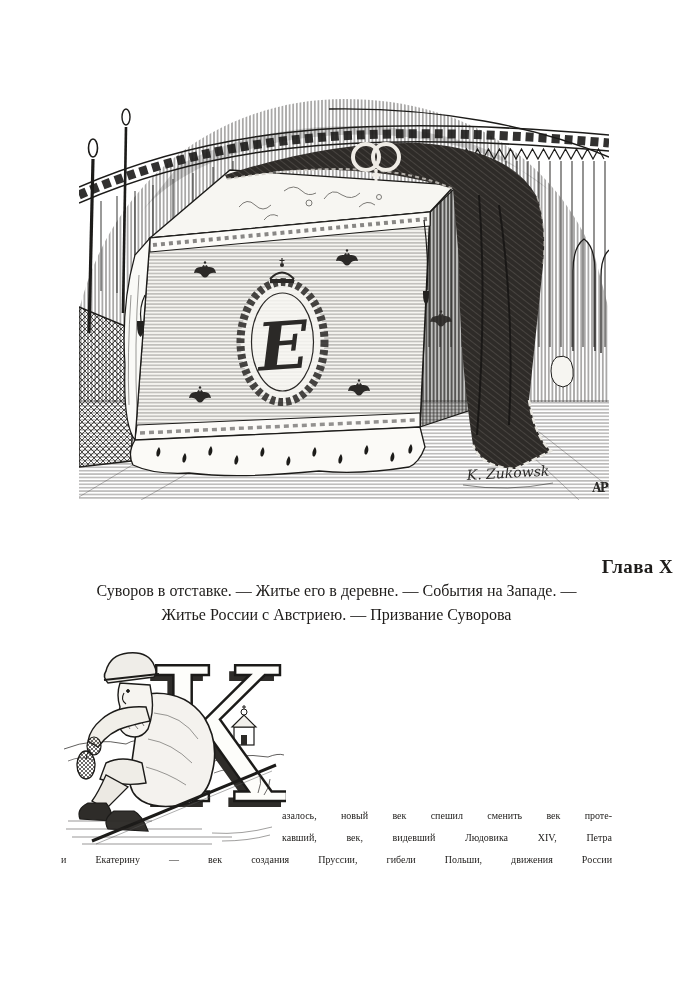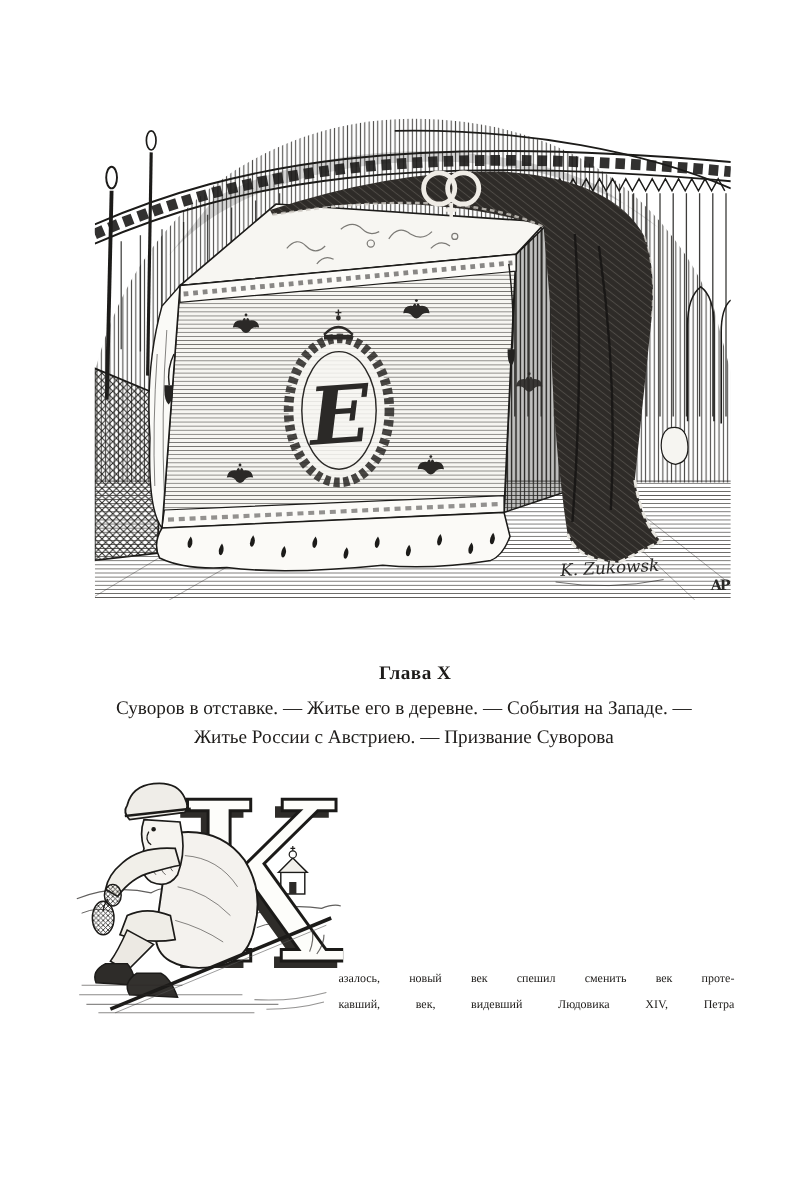--- a/index.html
+++ b/index.html
@@ -8,21 +8,21 @@
     width:673px;height:1000px;
     margin:0 auto;
     background:#ffffff;
     font-family:"Liberation Serif", serif;
     color:#1e1c1a;
     overflow:hidden;
   }
   .main-illo{position:absolute;left:79px;top:95px;width:530px;height:405px;}
   .chapter-title{
     position:absolute;top:540px;left:0;right:0;
-    text-align:center;font-weight:bold;font-size:16px;letter-spacing:.4px;padding-left:19px;
+    text-align:right;font-weight:bold;font-size:19px;letter-spacing:.4px;padding-left:19px;
   }
   .chapter-subtitle{
     position:absolute;top:579px;left:0;right:0;
     text-align:center;font-size:16px;line-height:24px;
   }
   .initial-illo{position:absolute;left:62px;top:643px;width:224px;height:212px;}
   .body-text{
     position:absolute;left:61px;top:805px;width:551px;
     font-size:10px;line-height:22px;
   }
@@ -256,15 +256,16 @@
         <path d="M196,150 q4,-10 2,-18 M202,152 q6,-8 6,-16" stroke-width="1" opacity="0.7"></path>
       </g>
     </svg>
   </div>
 
   <div class="body-text">
     <div class="indent-group">
       <div class="line">азалось, новый век спешил сменить век проте-</div>
       <div class="line">кавший, век, видевший Людовика XIV, Петра</div>
     </div>
+    <div class="line">и Екатерину — век создания Пруссии, гибели Польши, движения России</div>
   </div>
 
 </div>
 
 </body></html>

